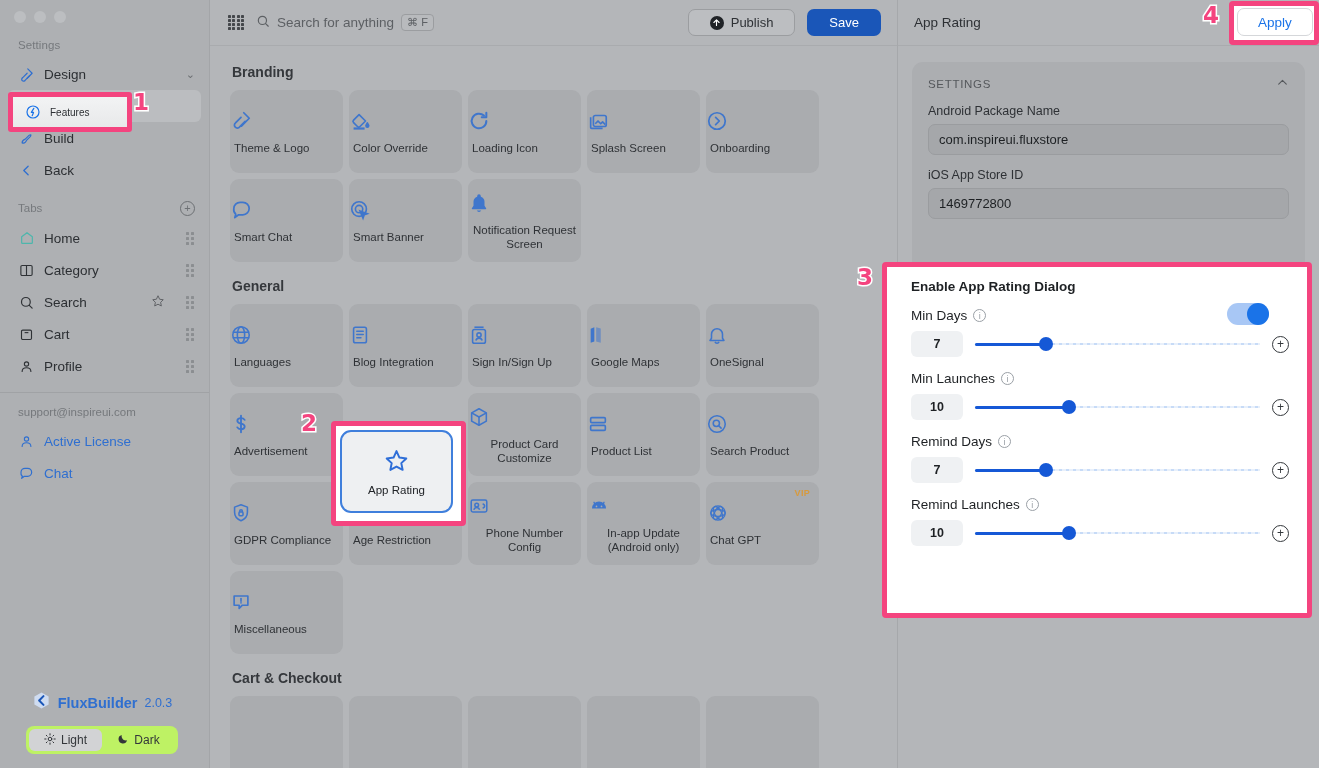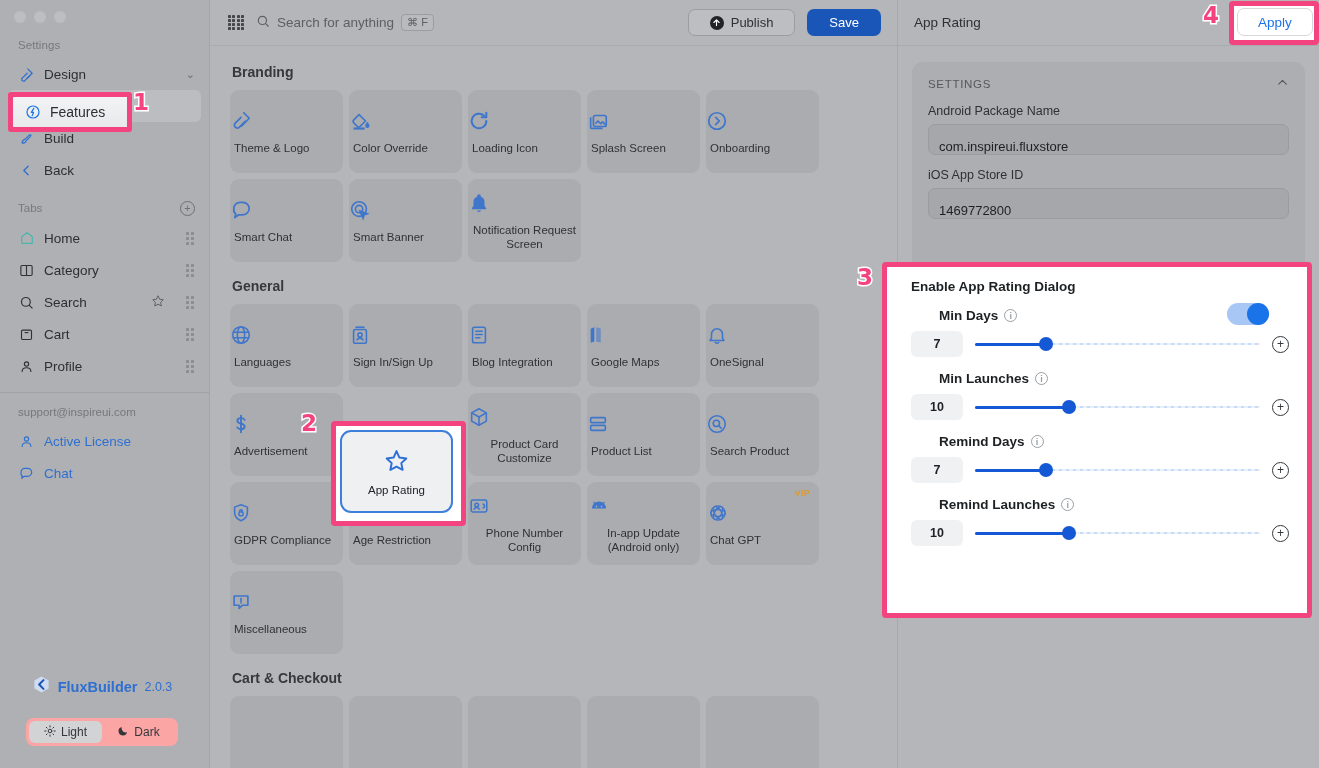--- a/index.html
+++ b/index.html
@@ -69,22 +69,22 @@
     position: absolute; bottom: 0; left: 0; width: 204px;
     padding: 0 0 14px 0;
   }
   .brandline {
     display: flex; align-items: center; justify-content: center; gap: 7px;
     padding: 8px 0 12px 0;
   }
   .brandline .bname { font-size: 14.5px; font-weight: bold; color: #2f6fd0; }
   .brandline .bver { font-size: 12.5px; color: #2f6fd0; }
   .themetoggle {
-    margin: 8px auto; width: 152px; height: 28px;
-    background: #fca5a5; border-radius: 8px;
+    margin: 0 auto; width: 152px; height: 28px;
+    background: #bef264; border-radius: 8px;
     display: flex; padding: 3px;
   }
   .themetoggle div {
     flex: 1; display:flex; align-items:center; justify-content:center; gap:5px;
     font-size: 12px; color: #33363a; border-radius: 6px;
   }
   .themetoggle .sel { background: #d2d3d5; }
 
   
   .main {
@@ -179,21 +179,21 @@
   .panel-card {
     margin: 16px 14px; background: #acaeb1; border-radius: 11px;
     padding: 14px 16px 18px 16px;
   }
   .panel-card-head { display:flex; align-items:center; }
   .panel-card-head .t { flex:1; font-size:11.5px; letter-spacing:.7px; color:#55585c; }
   .panel-card-head .c { color:#55585c; font-size:11px;}
   .fld-label { font-size: 12.5px; color: #2e3135; margin: 13px 0 6px 0; }
   .fld {
     height: 31px; background: #a5a7aa; border: 1px solid #9a9c9f;
-    border-radius: 7px; display:flex; align-items:flex-end;
+    border-radius: 7px; display:flex; align-items:center;
     padding: 0 10px; font-size: 13px; color: #1d2023;
   }
 
   
   .right-hl {
     position: absolute; z-index: 30;
     border: 5px solid #f4447f; border-radius: 4px;
     background: #ffffff;
     overflow: hidden;
   }
@@ -202,21 +202,21 @@
   .hl-row-sub { font-size: 12px; color: #6d7176; line-height: 1.42; margin-top: 3px; max-width: 280px; }
   .togglewrap { position:absolute; right: 20px; top: 24px; }
   .toggle {
     width: 42px; height: 22px; border-radius: 11px;
     background: #a8c7f5; position: relative;
   }
   .toggle::after {
     content:''; position:absolute; right:0px; top:0px;
     width:22px; height:22px; border-radius:50%; background:#1a73e8;
   }
-  .slider-label { font-size: 13.5px; font-weight: bold; color: #1e2124; display:flex; align-items:center; gap:6px; margin-top: 14px; margin-left: 28px;}
+  .slider-label { font-size: 13.5px; font-weight: normal; color: #1e2124; display:flex; align-items:center; gap:6px; margin-top: 14px;}
   .info-ic { width:13px; height:13px; border:1.1px solid #9aa0a6; border-radius:50%; color:#9aa0a6; font-size:9px; display:flex; align-items:center; justify-content:center; font-style:normal;}
   .slider-row { display:flex; align-items:center; gap: 12px; margin-top: 8px; }
   .numbox {
     width: 52px; height: 26px; background:#eff1f3; border-radius:6px;
     display:flex; align-items:center; justify-content:center;
     font-size: 12.5px; font-weight: bold; color:#1e2124;
   }
   .track { flex:1; height: 14px; position: relative; display:flex; align-items:center;}
   .track .inactive {
     position:absolute; left:0; right:0; height:2px; top:6px;
@@ -232,21 +232,21 @@
 
   
   .side-hl {
     position: absolute; z-index: 40;
     border: 5px solid #f4447f; border-radius: 3px;
     background: #ffffff;
   }
   .side-hl-inner {
     height: 100%; display:flex; align-items:center; gap:9px;
     padding-left: 12px; background: linear-gradient(#f2f3f4,#e8e9ea);
-    font-size: 14px; color:#2c2f33;
+    font-size: 10px; color:#2c2f33;
   }
   .feat-ic { color:#1a73e8; display:flex; }
 </style>
 </head>
 <body>
 
 <div id="app">
 
   <div class="sidebar">
     <div class="traffic">
@@ -585,39 +585,39 @@
                 <circle cx="12" cy="12" r="9"></circle>
                 <ellipse cx="12" cy="12" rx="4" ry="9"></ellipse>
                 <line x1="3" y1="9" x2="21" y2="9"></line>
                 <line x1="3" y1="15" x2="21" y2="15"></line>
               </svg>
             </span>
           <span class="clabel">Languages</span>
         </div>
         <div class="card">
           <span class="cicon">
+              <svg width="22" height="22" viewBox="0 0 24 24" fill="none" stroke="#3f76cc" stroke-width="1.7" stroke-linecap="round">
+                <rect x="5" y="3.5" width="14" height="17" rx="2"></rect>
+                <line x1="8.5" y1="8" x2="15.5" y2="8"></line>
+                <line x1="8.5" y1="11.5" x2="15.5" y2="11.5"></line>
+                <line x1="8.5" y1="15" x2="13" y2="15"></line>
+              </svg>
+            </span>
+          <span class="clabel">Blog Integration</span>
+        </div>
+        <div class="card">
+          <span class="cicon">
               <svg width="22" height="22" viewBox="0 0 24 24" fill="none" stroke="#3f76cc" stroke-width="1.7">
                 <rect x="5" y="6" width="14" height="15" rx="2"></rect>
                 <line x1="7" y1="3.5" x2="17" y2="3.5"></line>
                 <circle cx="12" cy="12" r="2.3"></circle>
                 <path d="M8.5 18c.6-1.8 2-2.6 3.5-2.6s2.9.8 3.5 2.6"></path>
               </svg>
             </span>
           <span class="clabel">Sign In/Sign Up</span>
-        </div>
-        <div class="card">
-          <span class="cicon">
-              <svg width="22" height="22" viewBox="0 0 24 24" fill="none" stroke="#3f76cc" stroke-width="1.7" stroke-linecap="round">
-                <rect x="5" y="3.5" width="14" height="17" rx="2"></rect>
-                <line x1="8.5" y1="8" x2="15.5" y2="8"></line>
-                <line x1="8.5" y1="11.5" x2="15.5" y2="11.5"></line>
-                <line x1="8.5" y1="15" x2="13" y2="15"></line>
-              </svg>
-            </span>
-          <span class="clabel">Blog Integration</span>
         </div>
         <div class="card">
           <span class="cicon">
               <svg width="22" height="22" viewBox="0 0 24 24" fill="#3f76cc">
                 <path d="M8 3.5L4 5.2v15.3L8 19z"></path>
                 <path d="M10 3.5v15.5l5 1.5V5z" opacity=".55"></path>
               </svg>
             </span>
           <span class="clabel">Google Maps</span>
         </div>

